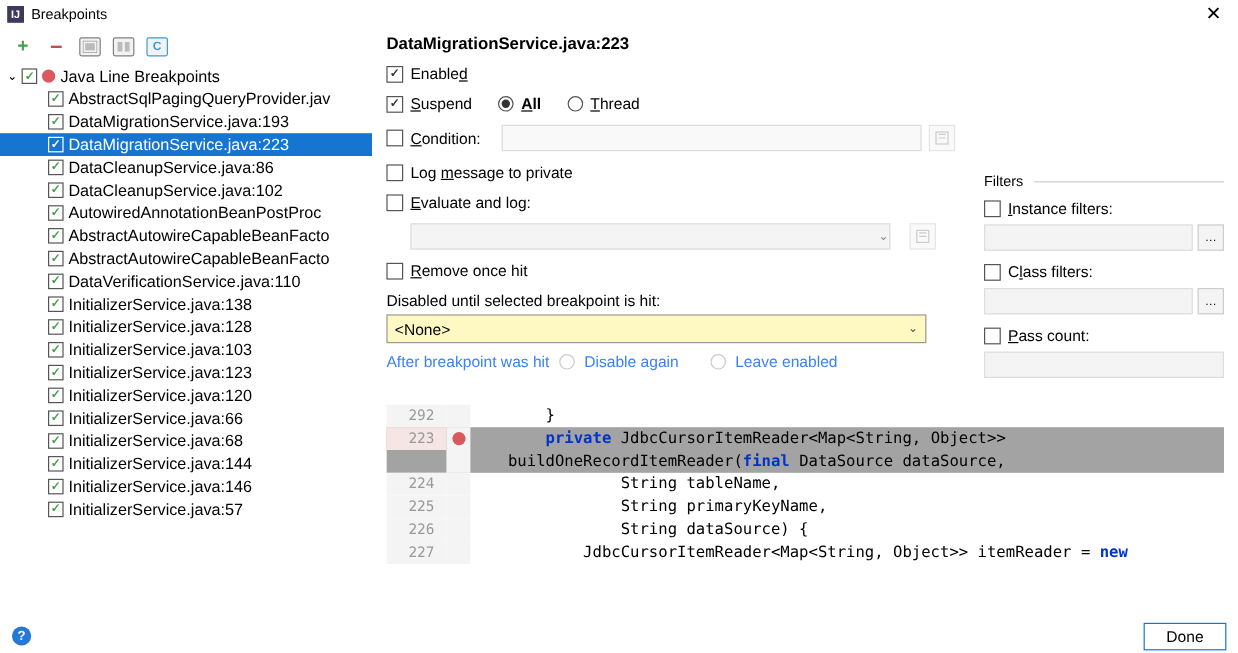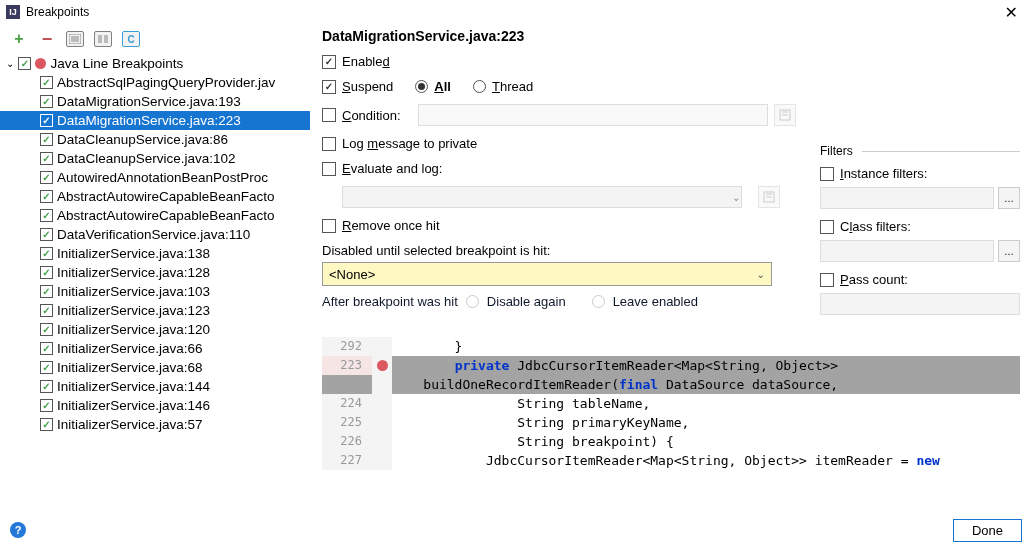--- a/index.html
+++ b/index.html
@@ -44,21 +44,21 @@
 .col-filters { width: 200px; }
 .fieldset-label { font-size: 12px; color: #000; margin-bottom: 8px; position: relative; }
 .fieldset-label::after { content: ""; position: absolute; top: 50%; left: 42px; right: 0; border-top: 1px solid #ccc; }
 .filter-row { display: flex; align-items: center; gap: 6px; margin-bottom: 6px; }
 .filter-field-row { display: flex; align-items: center; gap: 4px; margin-bottom: 10px; }
 .filter-field { flex: 1; height: 22px; border: 1px solid #ddd; background: #f4f4f4; }
 .dots-btn { width: 22px; height: 22px; border: 1px solid #ccc; background: #f4f4f4; display: flex; align-items: center; justify-content: center; cursor: pointer; font-size: 10px; }
 .disabled-section label, .disabled-text { color: #888; }
 .select { height: 24px; border: 1px solid #999; background: #fef9c3; width: 100%; padding: 0 6px; display: flex; align-items: center; justify-content: space-between; cursor: pointer; max-width: 450px; }
 .select .arr { font-size: 10px; color: #555; }
-.after-row { display: flex; align-items: center; gap: 8px; margin-top: 8px; color: #0f172a; }
+.after-row { display: flex; align-items: center; gap: 8px; margin-top: 8px; color: #3b82f6; }
 .after-row .radio { border-color: #aaa; }
 .code-preview { flex: 1; margin-top: 12px; border: 0; background: #fff; font-family: "Consolas", monospace; font-size: 13px; overflow: hidden; }
 .code-line { display: flex; align-items: flex-start; }
 .gutter { width: 50px; text-align: right; padding-right: 10px; color: #999; background: #f4f4f4; flex-shrink: 0; font-size: 12px; line-height: 19px; }
 .gutter-icon { width: 20px; background: #f4f4f4; flex-shrink: 0; display: flex; align-items: center; justify-content: center; height: 19px; }
 .bp-dot { width: 11px; height: 11px; border-radius: 50%; background: #db5860; }
 .code-text { flex: 1; white-space: pre; line-height: 19px; }
 .hl-line { background: #a3a3a3; }
 .hl-line .gutter { background: #f5e5e5; }
 .kw { color: #0033cc; font-weight: bold; }
@@ -310,21 +310,21 @@
           <div class="code-text">                String tableName,</div>
         </div>
         <div class="code-line">
           <div class="gutter">225</div>
           <div class="gutter-icon"></div>
           <div class="code-text">                String primaryKeyName,</div>
         </div>
         <div class="code-line">
           <div class="gutter">226</div>
           <div class="gutter-icon"></div>
-          <div class="code-text">                String breakpoint) {</div>
+          <div class="code-text">                String dataSource) {</div>
         </div>
         <div class="code-line">
           <div class="gutter">227</div>
           <div class="gutter-icon"></div>
           <div class="code-text">            JdbcCursorItemReader&lt;Map&lt;String, Object&gt;&gt; itemReader = <span class="kw">new</span></div>
         </div>
       </div>
   </div>
 </div>
 

